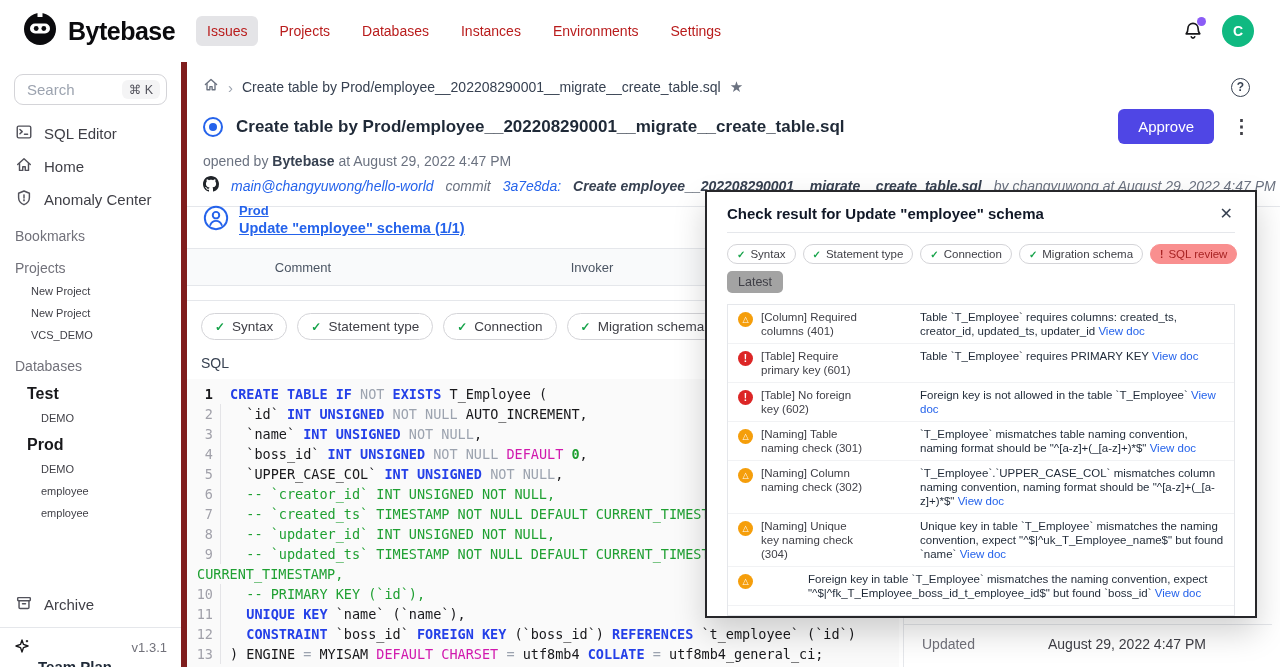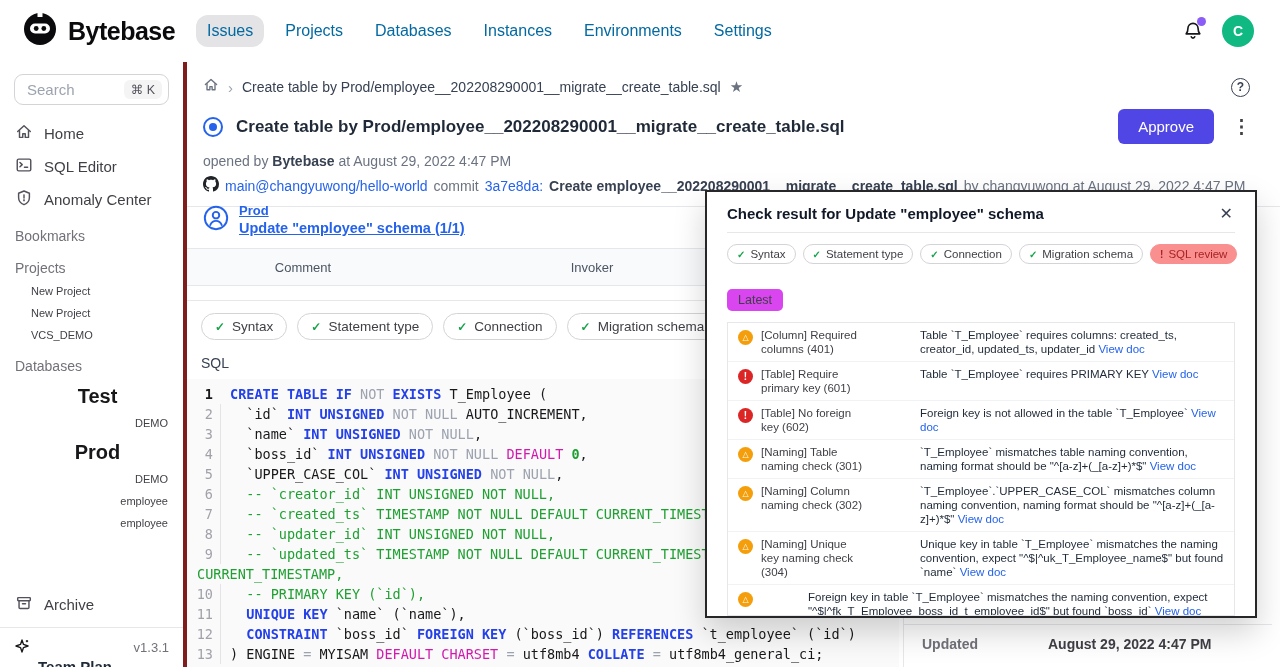--- a/index.html
+++ b/index.html
@@ -5,43 +5,43 @@
   * { margin:0; padding:0; box-sizing:border-box; }
   html,body { width:1280px; height:667px; overflow:hidden; background:#fff;
     font-family:"Liberation Sans", sans-serif; color:#18181b; }
   a { text-decoration:none; }
 
   
   .topbar { height:62px; display:flex; align-items:center; padding:0 26px 0 22px; }
   .brand { display:flex; align-items:center; gap:10px; width:174px; flex:none; }
   .brand-name { font-size:25px; font-weight:800; letter-spacing:-.5px; color:#0b0b0e; }
   .nav { display:flex; gap:10px; align-items:center; }
-  .nav-item { font-size:16px; color:#0369a1; padding:7px 11px; border-radius:12px; cursor:pointer; }
+  .nav-item { font-size:14px; color:#b91c1c; padding:7px 11px; border-radius:6px; cursor:pointer; }
   .nav-item.active { background:#e4e4e7; }
   .top-right { margin-left:auto; display:flex; align-items:center; gap:18px; }
   .bell { position:relative; width:22px; height:22px; }
   .bell-dot { position:absolute; top:-3px; right:-2px; width:9px; height:9px; border-radius:50%; }
   .avatar { width:32px; height:32px; border-radius:50%; color:#fff; font-size:14px; font-weight:700;
     display:flex; align-items:center; justify-content:center; }
 
   
   .shell { position:absolute; top:62px; left:0; right:0; bottom:0; display:flex; }
 
   
-  .sidebar { width:187px; flex:none; border-right:4px solid #7f1d1d; position:relative; }
+  .sidebar { width:187px; flex:none; border-right:6px solid #7f1d1d; position:relative; }
   .search { margin:12px 14px 12px; height:31px; border:1px solid #d4d4d8; border-radius:9px;
     display:flex; align-items:center; padding:0 6px 0 12px; }
   .search-ph { color:#9ca3af; font-size:15px; flex:1; }
   .kbd { background:#f4f4f5; border-radius:6px; padding:2px 7px; font-size:12.5px; color:#52525b; }
   .side-item { display:flex; align-items:center; gap:11px; padding:6px 15px; font-size:15px; color:#3f3f46; cursor:pointer; }
   .side-item svg { flex:none; }
   .side-label { padding:12px 15px 4px; font-size:14px; color:#71717a; }
   .side-sub { padding:5px 15px 5px 31px; font-size:11px; color:#3f3f46; cursor:pointer; }
-  .side-env { padding:7px 15px 4px 27px; font-size:20px; font-weight:700; color:#18181b; cursor:pointer;text-align:center; }
-  .db-sub { padding-left:41px;text-align:right; }
+  .side-env { padding:7px 15px 4px 27px; font-size:16px; font-weight:700; color:#18181b; cursor:pointer; }
+  .db-sub { padding-left:41px; }
   .archive { position:absolute; bottom:46px; left:0; right:0; }
   .side-footer { position:absolute; bottom:0; left:0; right:0; height:40px; border-top:1px solid #e5e7eb;
     display:flex; align-items:center; gap:8px; padding:0 14px; background:#fff; }
   .plan-name { font-size:15px; font-weight:600; color:#1f2937;margin-top:38px; }
   .plan-ver { margin-left:auto; font-size:13px; color:#71717a; }
 
   
   .content { flex:1; position:relative; overflow:hidden; }
   .crumb-row { display:flex; align-items:center; gap:9px; padding:15px 30px 6px 16px; }
   .crumb-title { font-size:14px; color:#374151; }
@@ -51,21 +51,21 @@
     display:flex; align-items:center; justify-content:center; font-size:12px; font-weight:700; color:#374151; cursor:pointer; }
   .issue-row { display:flex; align-items:center; gap:13px; padding:6px 24px 0 16px; }
   .status-ring { width:20px; height:20px; border:2px solid #2563eb; border-radius:50%; flex:none;
     display:flex; align-items:center; justify-content:center; }
   .status-ring i { width:8px; height:8px; border-radius:50%; background:#2563eb; }
   .issue-title { font-size:17px; font-weight:700; color:#1f2937; flex:1; white-space:nowrap; overflow:hidden; }
   .approve-btn { color:#fff; font-size:15px; font-weight:500; padding:9px 20px; border-radius:6px; border:none; cursor:pointer; }
   .kebab { font-size:19px; font-weight:700; color:#3f3f46; padding:0 5px; cursor:pointer; }
   .meta-row { padding:9px 16px 0; font-size:14px; color:#6b7280; }
   .meta-row b { color:#374151; font-weight:600; }
-  .vcs-row { display:flex; align-items:center; gap:6px; padding:7px 16px 11px; font-size:14px; white-space:nowrap; overflow:hidden; }
+  .vcs-row { display:flex; align-items:center; gap:12px; padding:7px 16px 11px; font-size:14px; white-space:nowrap; overflow:hidden;font-style:italic; }
   .link { color:#2563eb; cursor:pointer; }
   .vcs-msg { color:#374151; font-weight:600; }
   .vcs-gray { color:#6b7280; }
   .hdiv { border-top:1px solid #e5e7eb; }
 
   
   .body-cols { position:absolute; top:130px; left:0; right:0; bottom:0; display:flex; }
   .main-col { width:717px; flex:none; border-right:1px solid #e5e7eb; }
   .stage-row { display:flex; align-items:center; gap:10px; padding:11px 16px 12px; }
   .stage-links { display:flex; flex-direction:column; gap:2px; }
@@ -94,37 +94,37 @@
   .cont-text { padding-left:10px; }
   .tk-p  { color:#18181b; }
   .tk-kw { color:#2440e8; font-weight:700; }
   .tk-m  { color:#9ca3af; }
   .tk-com{ color:#1fa032; }
   .tk-num{ color:#1fa032; font-weight:700; }
   .tk-mag{ color:#d119ae; font-weight:400; }
 
   
   .right-col { flex:1; position:relative; }
-  .meta-rows { position:absolute; left:0; right:8px; bottom:4px;font-weight:bold; }
+  .meta-rows { position:absolute; left:0; right:8px; bottom:4px; }
   .meta-kv { display:flex; align-items:center; padding:11px 18px; font-size:14px; }
   .meta-kv:first-child { border-bottom:1px solid #e5e7eb; }
   .meta-k { width:126px; flex:none; color:#71717a; }
   .meta-v { color:#3f3f46; }
 
   
   .dialog { position:absolute; left:705px; top:190px; width:552px; height:428px; background:#fff;
     border:2px solid #27272a; box-shadow:0 14px 30px rgba(0,0,0,.18); z-index:40;
     display:flex; flex-direction:column; padding:12px 20px 0; }
   .dlg-head { display:flex; align-items:center; padding-bottom:9px; border-bottom:1px solid #e5e7eb; }
   .dlg-title { flex:1; font-size:15px; font-weight:600; color:#111827; }
   .dlg-close { font-size:16px; color:#374151; cursor:pointer; padding:0 2px; }
   .dlg-pills { display:flex; gap:7px; margin-top:11px; }
   .dlg-pills .pill { padding:3px 9px; font-size:11.5px; gap:5px; }
   .dlg-pills .pill .tick { font-size:10px; }
-  .latest-btn { align-self:flex-start; margin-top:25px; background:#d946ef; border:none; border-radius:5px;
+  .latest-btn { align-self:flex-start; margin-top:7px; background:#a3a3a3; border:none; border-radius:5px;
     padding:4px 11px; font-size:12.5px; color:#3f3f46; cursor:pointer; }
   .chk-list { margin-top:11px; border:1px solid #e5e7eb; flex:1; overflow:hidden; }
   .chk-row { display:flex; align-items:flex-start; gap:8px; padding:5px 10px; border-bottom:1px solid #f1f2f4; }
   .chk-icon { width:15px; height:15px; border-radius:50%; flex:none; margin-top:2px;
     display:flex; align-items:center; justify-content:center; color:#fff; }
   .lvl-warning { background:#f59e0b; font-size:8px; }
   .lvl-error { background:#dc2626; font-size:10px; font-weight:700; }
   .chk-rule { width:104px; flex:none; font-size:11.5px; line-height:14px; color:#3f3f46; }
   .chk-desc { flex:1; font-size:11.5px; line-height:14px; color:#1f2937;margin-left:47px; }
   .chk-desc a { color:#2563eb; }
@@ -167,32 +167,32 @@
 
 <div class="shell">
 
   <div class="sidebar">
     <div class="search">
       <span class="search-ph">Search</span>
       <span class="kbd">⌘ K</span>
     </div>
     <div class="side-item">
       <span><svg width="18" height="18" viewBox="0 0 20 20" fill="none" stroke="#52525b" stroke-width="1.6" stroke-linecap="round" stroke-linejoin="round">
-            <path d="M3 9.5 10 3l7 6.5"></path>
-            <path d="M5 8.3V16h3.6v-4h2.8v4H15V8.3"></path>
-          </svg></span>
-      <span>Home</span>
-    </div>
-    <div class="side-item">
-      <span><svg width="18" height="18" viewBox="0 0 20 20" fill="none" stroke="#52525b" stroke-width="1.6" stroke-linecap="round" stroke-linejoin="round">
             <rect x="2.5" y="3.5" width="15" height="13" rx="1.6"></rect>
             <path d="M5.5 7.2 8 9.6l-2.5 2.4"></path>
             <path d="M10.5 12.6H14"></path>
           </svg></span>
       <span>SQL Editor</span>
+    </div>
+    <div class="side-item">
+      <span><svg width="18" height="18" viewBox="0 0 20 20" fill="none" stroke="#52525b" stroke-width="1.6" stroke-linecap="round" stroke-linejoin="round">
+            <path d="M3 9.5 10 3l7 6.5"></path>
+            <path d="M5 8.3V16h3.6v-4h2.8v4H15V8.3"></path>
+          </svg></span>
+      <span>Home</span>
     </div>
     <div class="side-item">
       <span><svg width="18" height="18" viewBox="0 0 20 20" fill="none" stroke="#52525b" stroke-width="1.6" stroke-linecap="round" stroke-linejoin="round">
             <path d="M10 2.2 16 4.7v4.8c0 3.9-2.6 6.7-6 7.9-3.4-1.2-6-4-6-7.9V4.7L10 2.2z"></path>
             <path d="M10 6.5v3.4"></path>
             <circle cx="10" cy="12.6" r="0.4" fill="#52525b"></circle>
           </svg></span>
       <span>Anomaly Center</span>
     </div>
     <div class="side-label">Bookmarks</div>

